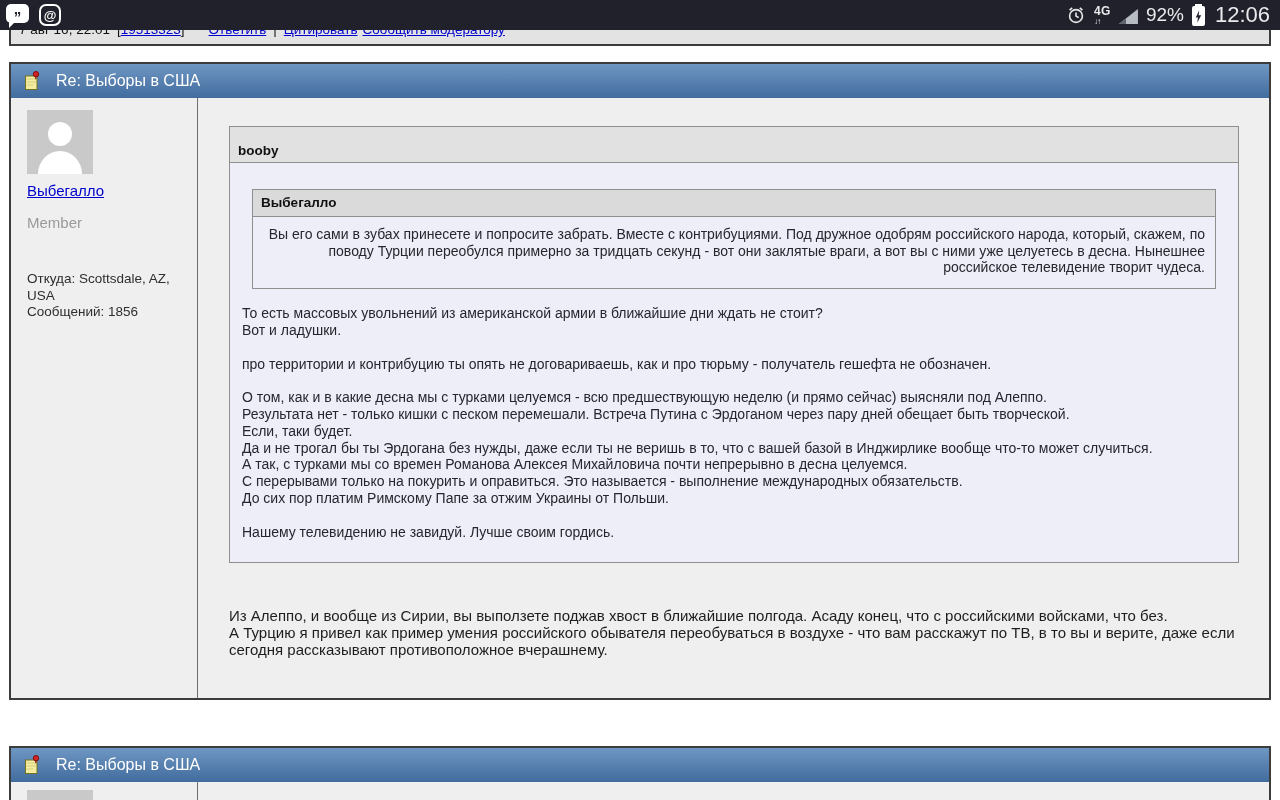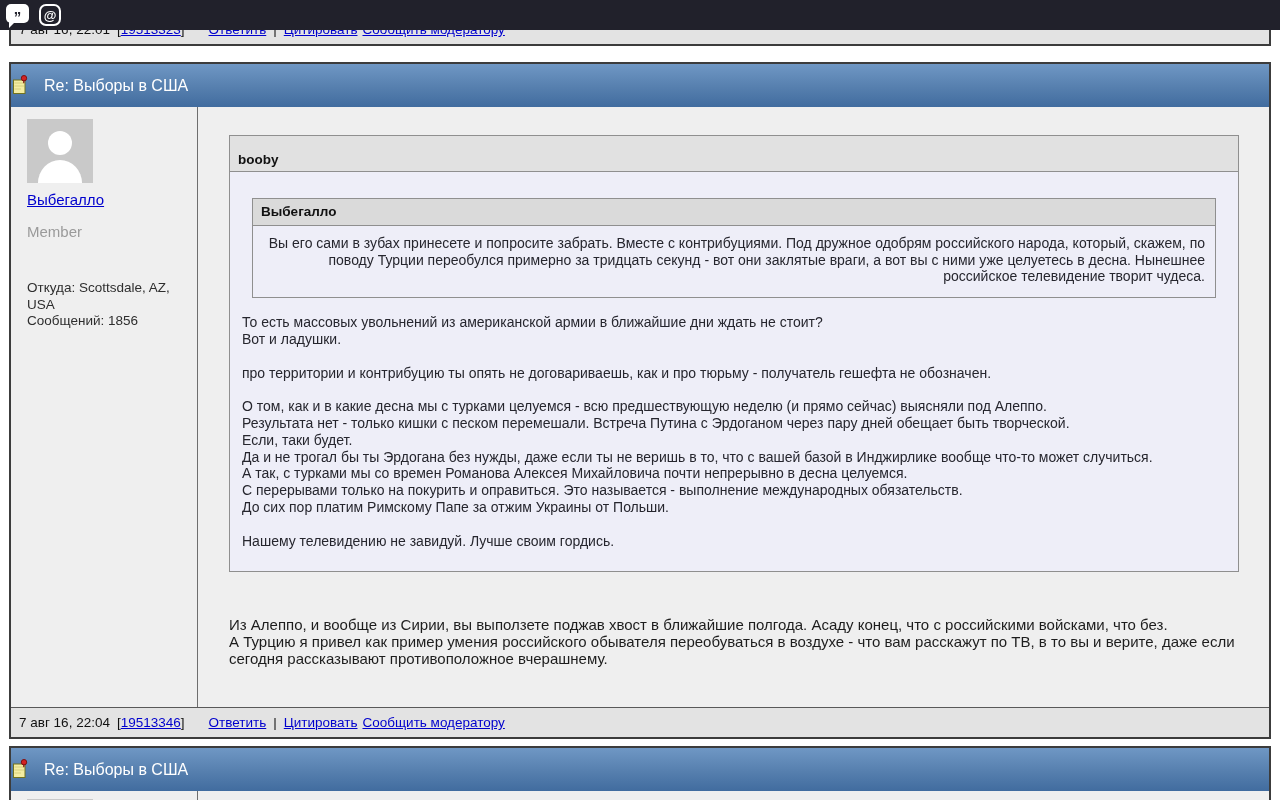--- a/index.html
+++ b/index.html
@@ -42,23 +42,23 @@
 
   
   .ftable {
     position:absolute; left:9px; width:1262px;
     border:2px solid #3c3c3c;
     background:#efefef;
   }
   .prev-footer-table { top:14px; border-top:none; }
 
   .post-header {
-    height:43px;
+    height:34px;
     background:linear-gradient(180deg, #6f97c4 0%, #567fae 55%, #416c9f 100%);
-    display:flex; align-items:center; 
+    display:flex; align-items:center; padding-left:12px;
     color:#ffffff; font-size:16px;text-align:right;
   }
   .note-icon { margin-right:15px; display:block; }
   .post-body { display:flex; background:#efefef; }
   .post-body.full { height:600px; }
   .post-body.stub { height:30px; }
 
   .author-col { width:187px; flex:0 0 187px; border-right:1px solid #6e6e6e; padding:12px 0 0 16px; }
   .avatar { width:66px; height:64px; background:#c9c9c9; overflow:hidden; }
   .author-name { display:inline-block; margin-top:8px; font-size:15px;
@@ -96,20 +96,42 @@
 <body>
 
 <div class="status-bar">
   <div class="sb-left">
     <div class="bubble-icon">
       <span class="bubble-glyph">”</span>
     </div>
     <div class="app-badge">
       <span>@</span>
     </div>
+  </div>
+  <div class="sb-right">
+    <svg width="20" height="20" viewBox="0 0 20 20" fill="none" stroke="#e8eaec" stroke-width="1.6">
+      <circle cx="10" cy="11" r="6.4"></circle>
+      <path d="M10 7.6 V11 L12.7 12.6"></path>
+      <path d="M3.6 5.2 L6.2 2.9"></path>
+      <path d="M16.4 5.2 L13.8 2.9"></path>
+    </svg>
+    <div class="net">
+      <div class="net-label">4G</div>
+      <div class="net-arrows">↓↑</div>
+    </div>
+    <div class="signal">
+      <div class="signal-dark"></div>
+    </div>
+    <span class="battery-pct">92%</span>
+    <div class="battery">
+      <svg width="9" height="15" viewBox="0 0 10 16">
+        <path d="M5.8 1 L2 9 H4.4 L3.6 15 L8 6.5 H5.2 Z" fill="#21212b"></path>
+      </svg>
+    </div>
+    <span class="clock-text">12:06</span>
   </div>
 </div>
 
 <div class="ftable prev-footer-table">
   <div class="post-footer">
     <span class="pf-ts">7 авг 16, 22:01</span>
     <span class="pf-id"><span>[</span><a class="flink">19513323</a><span>]</span></span>
     <span class="pf-actions">
       <a class="flink">Ответить</a>
       <span class="pipe">|</span>
@@ -168,30 +190,20 @@
 До сих пор платим Римскому Папе за отжим Украины от Польши.
 
 Нашему телевидению не завидуй. Лучше своим гордись.</div>
         </div>
       </div>
       <div class="post-text">Из Алеппо, и вообще из Сирии, вы выползете поджав хвост в ближайшие полгода. Асаду конец, что с российскими войсками, что без.
 А Турцию я привел как пример умения российского обывателя переобуваться в воздухе - что вам расскажут по ТВ, в то вы и верите, даже если сегодня рассказывают противоположное вчерашнему.</div>
     </div>
   </div>
 
-  <div class="post-footer">
-    <span class="pf-ts">7 авг 16, 22:04</span>
-    <span class="pf-id"><span>[</span><a class="flink">19513346</a><span>]</span></span>
-    <span class="pf-actions">
-      <a class="flink">Ответить</a>
-      <span class="pipe">|</span>
-      <a class="flink">Цитировать</a>
-      <a class="flink">Сообщить модератору</a>
-    </span>
-  </div>
 </div>
 
 <div class="ftable post2">
   <div class="post-header">
     <svg class="note-icon" width="18" height="21" viewBox="0 0 18 21">
       <rect x="2.5" y="5" width="11.5" height="13.5" fill="#f4eda1" stroke="#73731f"></rect>
       <path d="M3.5 8 H13 M3.5 11 H13 M3.5 14 H10" stroke="#d6cf7e" stroke-width="1"></path>
       <rect x="12.2" y="4.2" width="1.2" height="4" fill="#7e1010"></rect>
       <circle cx="13" cy="3.2" r="2.7" fill="#d42222" stroke="#7e1010"></circle>
     </svg>

